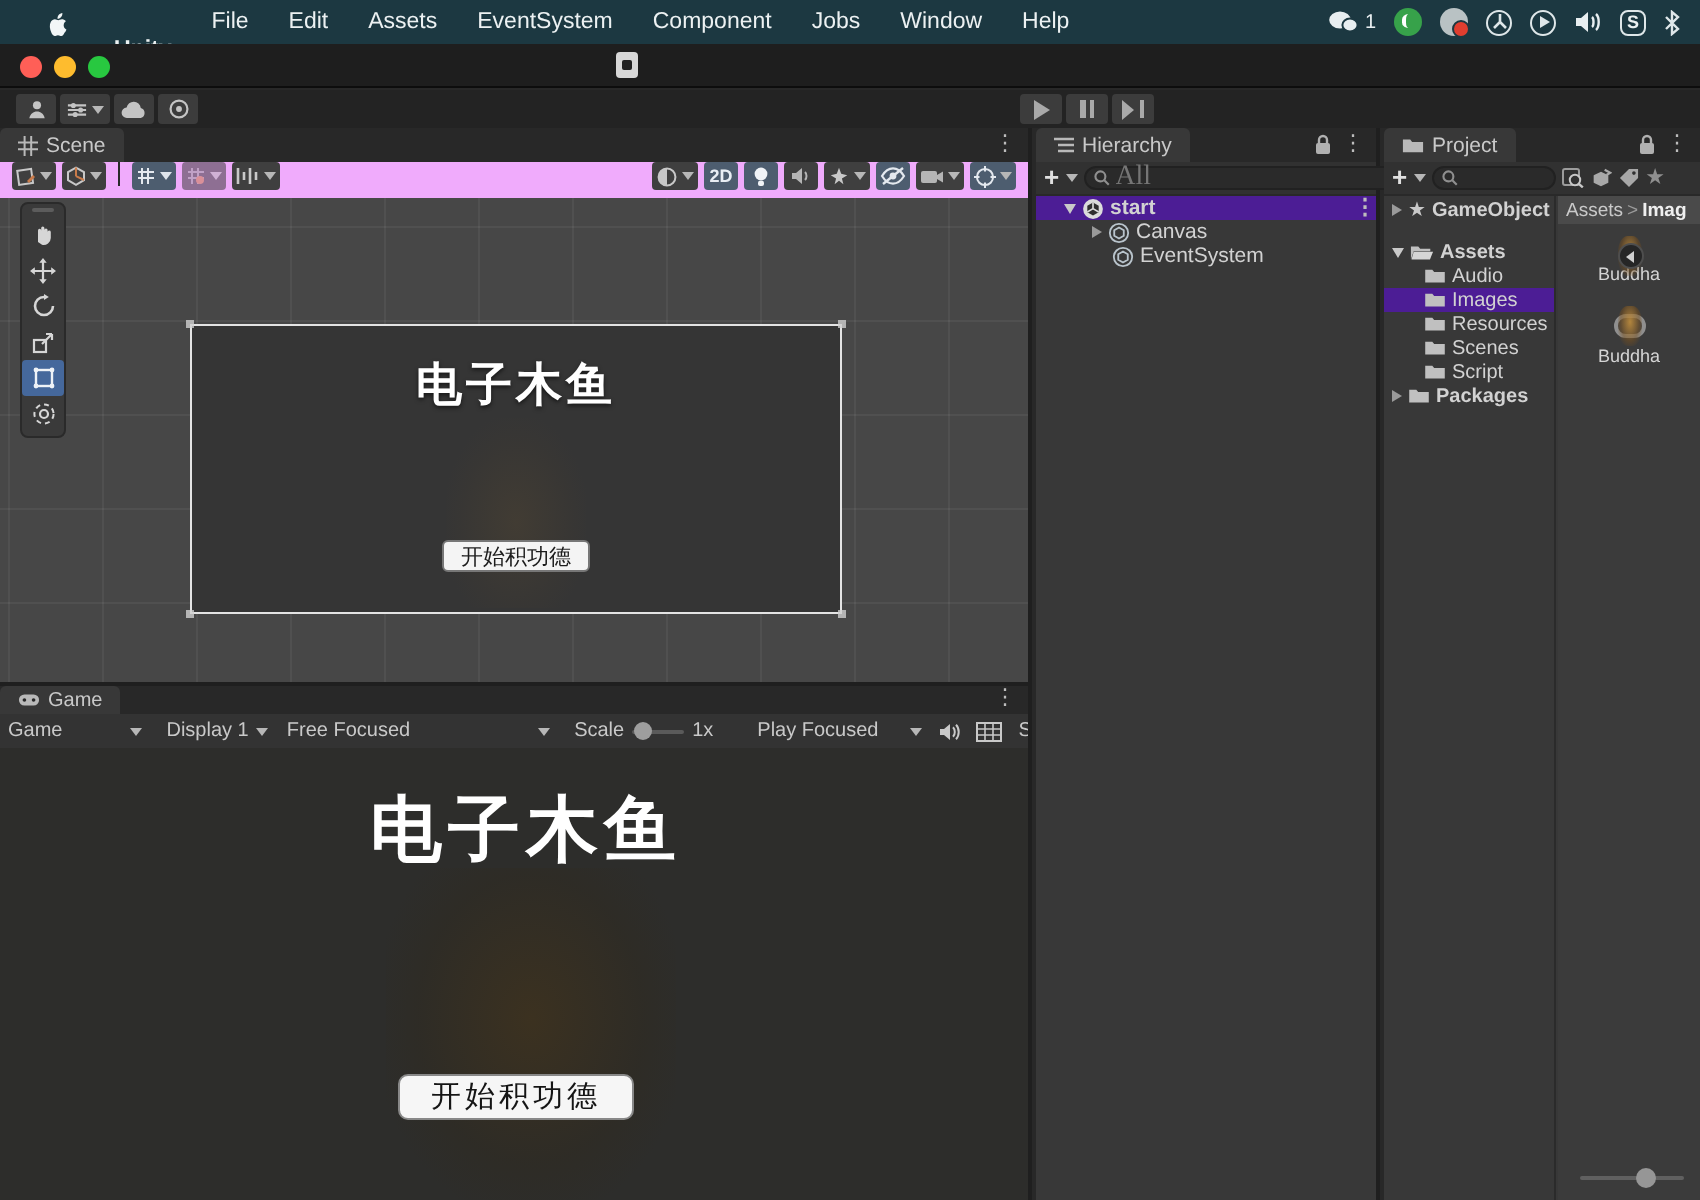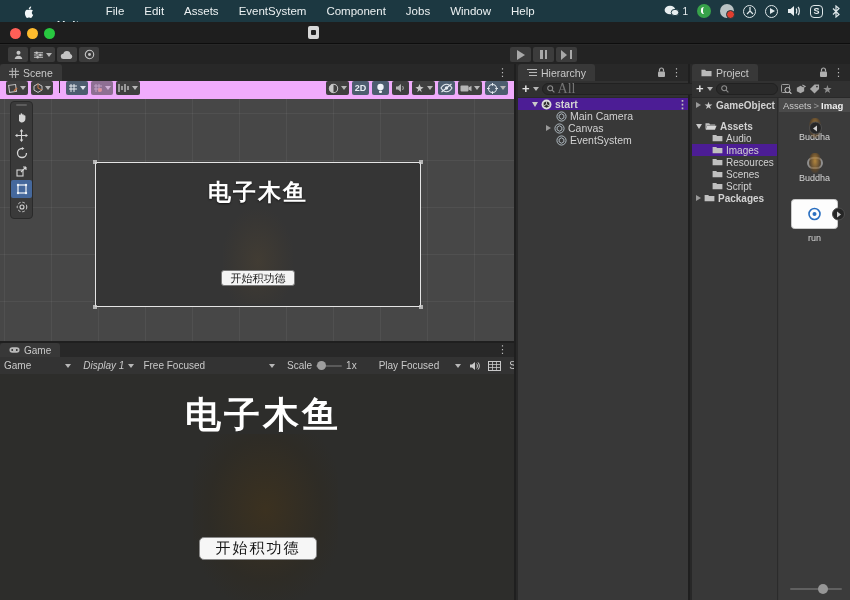--- a/index.html
+++ b/index.html
@@ -425,21 +425,21 @@
             </svg>
           <span>Game</span>
         </span>
         <span class="dots" style="top:0;">⋮</span>
       </div>
       <div class="gametb">
         <span class="gt" style="margin-left:4px;">
           <span>Game</span>
           <span class="caret" style="margin-left:30px;"></span>
         </span>
-        <span class="gt" style="margin-left:12px;font-style:italic;">
+        <span class="gt" style="margin-left:12px;">
           <span>Display 1</span>
             <span class="caret"></span>
         </span>
         <span class="gt" style="margin-left:9px;">
           <span>Free Focused</span>
           <span class="caret" style="margin-left:60px;"></span>
         </span>
         <span class="gt" style="margin-left:12px;">
           <span>Scale</span>
           <span class="slider-track">
@@ -514,27 +514,20 @@
           <span class="tri-d"></span>
           <svg width="11" height="11" viewBox="0 0 12 12">
               <circle cx="6" cy="6" r="5.4" fill="#dcdcdc"></circle>
               <path d="M6 2.4l3.1 1.8v3.6L6 9.6 2.9 7.8V4.2z" fill="#2f2f2f"></path>
               <path d="M6 2.4v3.4M6 5.8L9.1 7.6M6 5.8L2.9 7.6" stroke="#dcdcdc" stroke-width=".9"></path>
             </svg>
           <span>start</span>
           <span style="flex:1;"></span>
           <span class="dots" style="position:static;">⋮</span>
         </div>
-        <div class="row" style="padding-left:38px;">
-          <svg width="11" height="11" viewBox="0 0 12 12">
-              <circle cx="6" cy="6" r="5" fill="none" stroke="#b9c4cc" stroke-width="1"></circle>
-              <path d="M6 3l2.6 1.5v3L6 9 3.4 7.5v-3z" fill="none" stroke="#b9c4cc" stroke-width="1"></path>
-            </svg>
-          <span>Main Camera</span>
-        </div>
         <div class="row" style="padding-left:28px;">
           <span class="tri-r"></span>
           <svg width="11" height="11" viewBox="0 0 12 12">
               <circle cx="6" cy="6" r="5" fill="none" stroke="#b9c4cc" stroke-width="1"></circle>
               <path d="M6 3l2.6 1.5v3L6 9 3.4 7.5v-3z" fill="none" stroke="#b9c4cc" stroke-width="1"></path>
             </svg>
           <span>Canvas</span>
         </div>
         <div class="row" style="padding-left:38px;">
           <svg width="11" height="11" viewBox="0 0 12 12">
@@ -666,33 +659,20 @@
 
         <div class="card" style="margin-top:15px;">
           <span class="selwrap">
             <span class="thumb"><span class="thumb-dark" style="width:46px;height:27px;"></span></span>
           </span>
           <span class="lbl">Buddha</span>
         </div>
 
 
 
-        <div class="card" style="margin-top:16px;">
-          <span class="thumb">
-            <svg width="47" height="30" viewBox="0 0 47 30">
-              <rect x="0.5" y="0.5" width="46" height="29" rx="3" fill="#fdfdfd" stroke="#cacaca"></rect>
-              <circle cx="23.5" cy="15" r="5.5" fill="none" stroke="#2a6fc0" stroke-width="1.6"></circle>
-              <circle cx="23.5" cy="15" r="2" fill="#2a6fc0"></circle>
-            </svg>
-            <span class="badge">
-                <span class="t-r"></span>
-              </span>
-          </span>
-          <span class="lbl">run</span>
-        </div>
 
         <span class="zoomslider">
             <i></i>
           </span>
       </div>
     </section>
 
   </div>
 </div>
 

